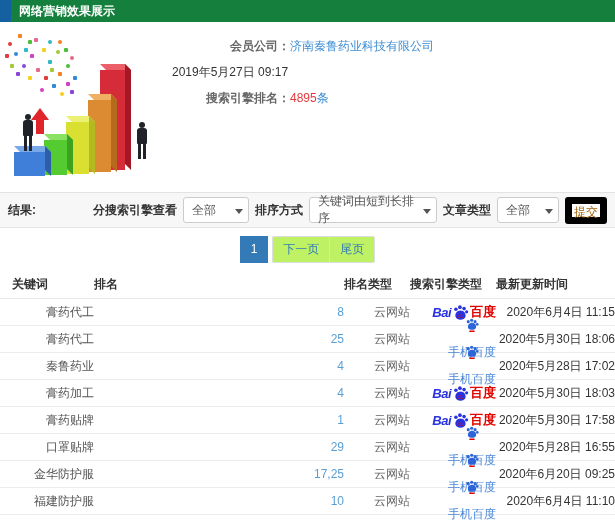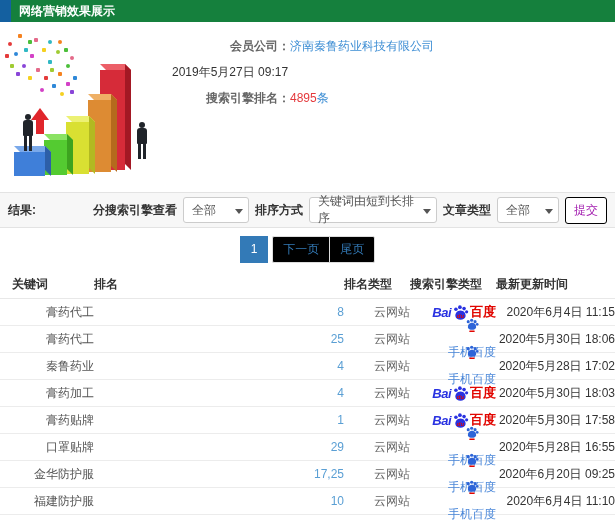--- a/index.html
+++ b/index.html
@@ -54,28 +54,28 @@
     border-top:1px solid #e3e3e3; border-bottom:1px solid #e3e3e3;
     display:flex; align-items:center; padding:0 8px; }
   .filter-results { font-weight:bold; color:#333; }
   .filter-group { margin-left:auto; display:flex; align-items:center; gap:6px; }
   .filter-label { font-weight:bold; color:#333; white-space:nowrap; }
   .select-box { position:relative; height:26px; background:#fff; border:1px solid #ccc; border-radius:3px;
     display:flex; align-items:center; padding:0 16px 0 8px; color:#555; cursor:pointer; }
   .select-box .caret { position:absolute; right:5px; top:11px; width:0; height:0;
     border-left:4px solid transparent; border-right:4px solid transparent; border-top:5px solid #555; }
   .sel-1 { width:66px; } .sel-2 { width:128px; } .sel-3 { width:62px; }
-  .submit-btn { height:27px; width:42px; background:#fff; border:1px solid #000000; border-radius:3px;
-    color:#a21caf; font-size:12px; cursor:pointer; }
+  .submit-btn { height:27px; width:42px; background:#fff; border:7px solid #000000; border-radius:3px;
+    color:#a16207; font-size:12px; cursor:pointer; }
 
   
   .pagination { position:absolute; left:0; top:228px; width:615px; height:42px; background:#fff;
     display:flex; align-items:center; justify-content:center; }
   .page-item { height:27px; min-width:27px; display:flex; align-items:center; justify-content:center;
-    padding:0 10px; border:1px solid #ddd; background:#000000; color:#337ab7; cursor:pointer; }
+    padding:0 10px; border:1px solid #ddd; background:#bef264; color:#337ab7; cursor:pointer; }
   .page-item.active { background:#337ab7; border-color:#337ab7; color:#fff; margin-right:4px; }
   .page-item.next { border-right:none; border-radius:2px 0 0 2px; }
   .page-item.last { border-radius:0 2px 2px 0; }
 
   
   .table { position:absolute; left:0; top:270px; width:615px; }
   .thead, .trow { display:grid; grid-template-columns:82px 250px 66px 86px auto; align-items:center; padding-left:12px; }
   .thead { height:29px; font-weight:bold; color:#333; border-bottom:1px solid #e8e8e8; }
   .trow  { height:27px; border-bottom:1px solid #ececec; background:#fff;text-align:right; }
   .cell { overflow:hidden; white-space:nowrap; }

